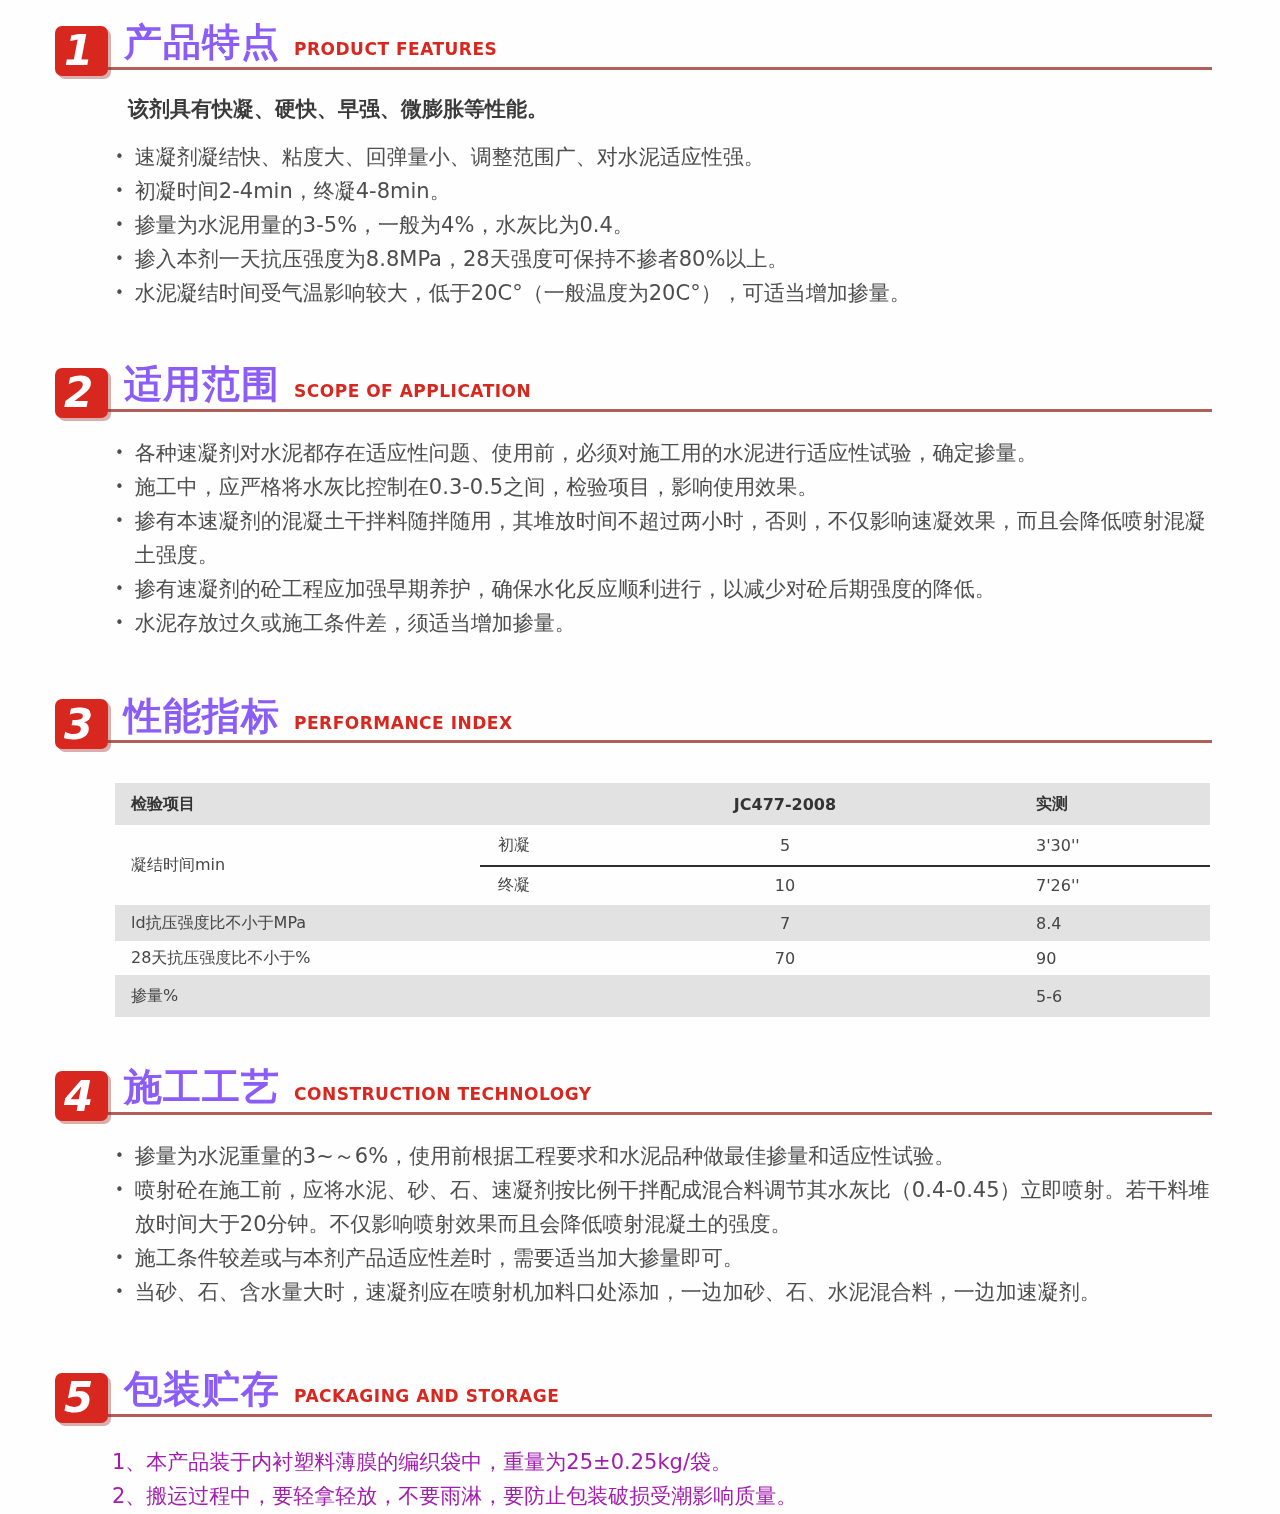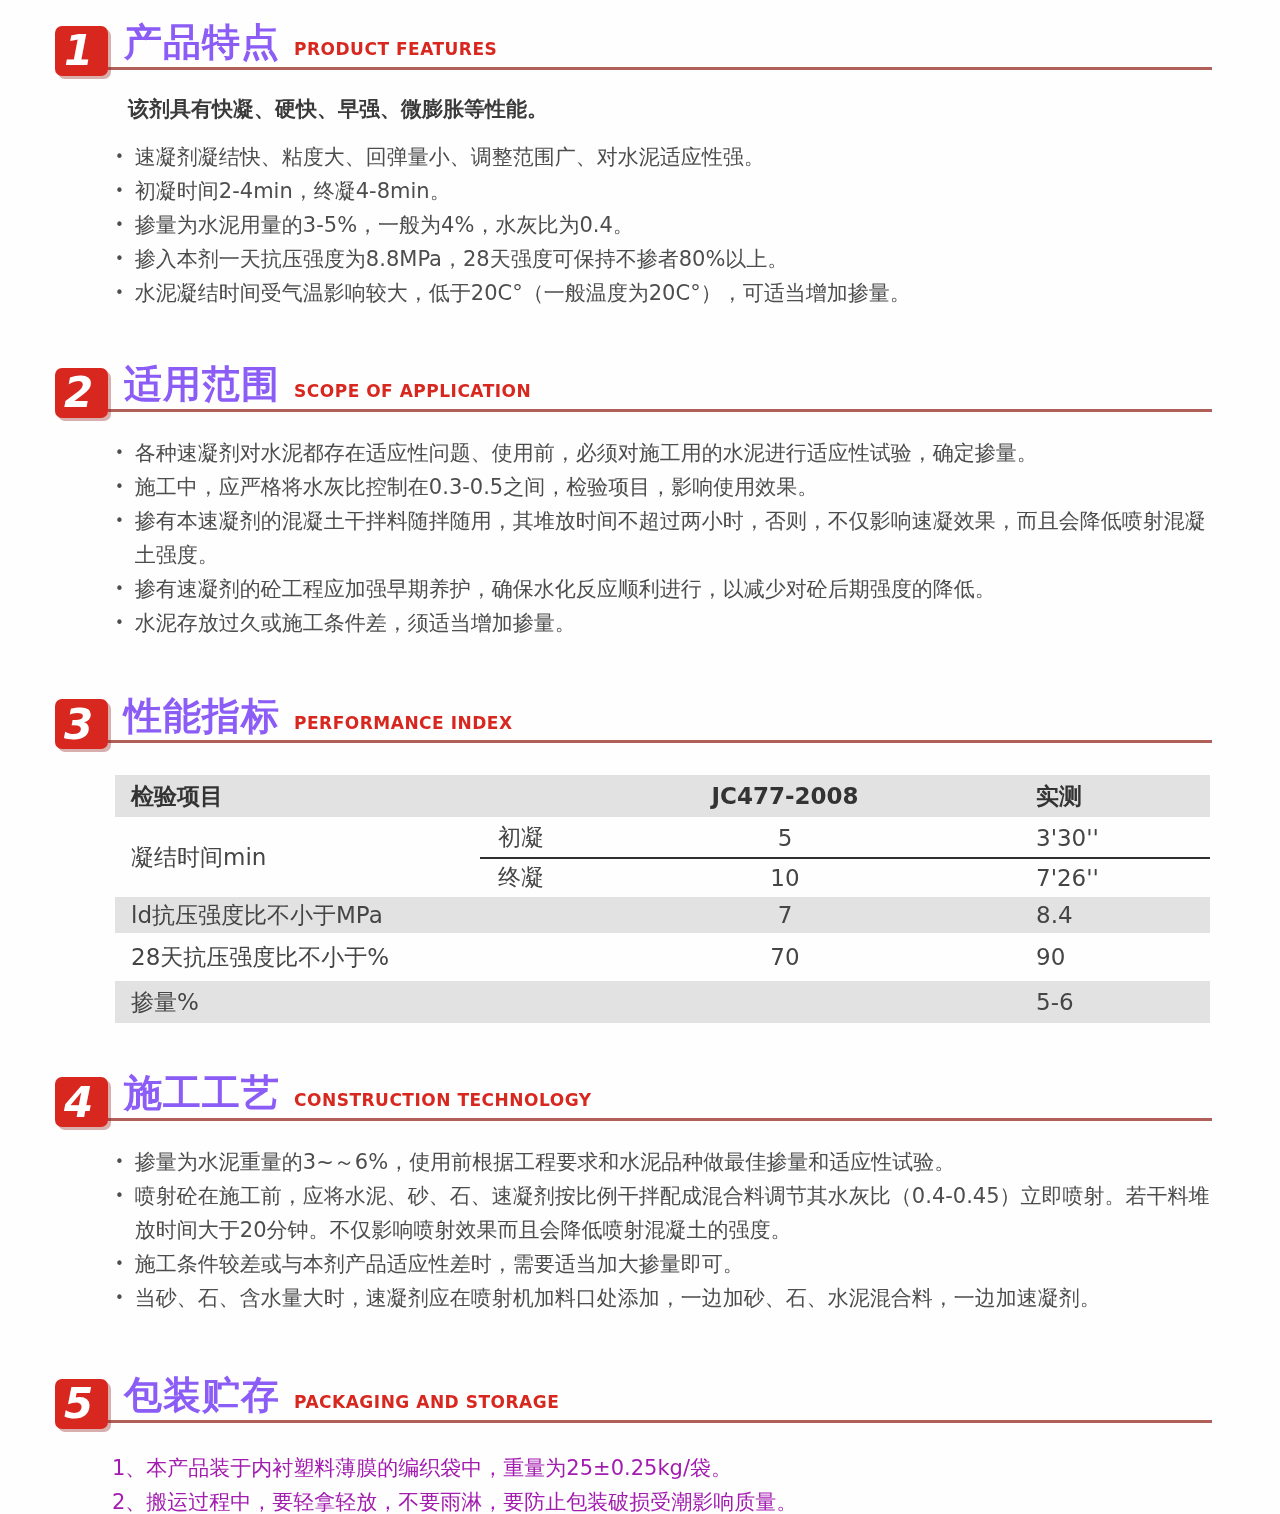--- a/index.html
+++ b/index.html
@@ -83,30 +83,30 @@
   .bullet .btxt { flex:1; }
 
   .numlist { margin:28px 70px 0 112px; }
   .numitem {
     font-size:21px;
     line-height:34px;
     color:#a21caf;
   }
 
   
-  .ptable { margin:32px 70px 0 115px; font-size:23px; color:#454545; }
+  .ptable { margin:40px 70px 0 115px; font-size:16px; color:#454545; }
   .trow {
     display:grid;
     grid-template-columns:365px 140px 330px 1fr;
     align-items:center;
   }
   .trow.head { height:42px; background:#e2e2e2; font-weight:bold; color:#333333; }
   .trow.gray { background:#e2e2e2; }
   .trow.h36 { height:36px; }
-  .trow.h34 { height:48px; }
+  .trow.h34 { height:34px; }
   .trow.h38 { height:42px; }
   .c-item { padding-left:16px; }
   .c-sub  { padding-left:18px; }
   .c-std  { text-align:center; }
   .c-meas { padding-left:86px; }
 
   .double-row { position:relative; }
   .double-row .grid2 {
     display:grid;
     grid-template-columns:365px 140px 330px 1fr;

